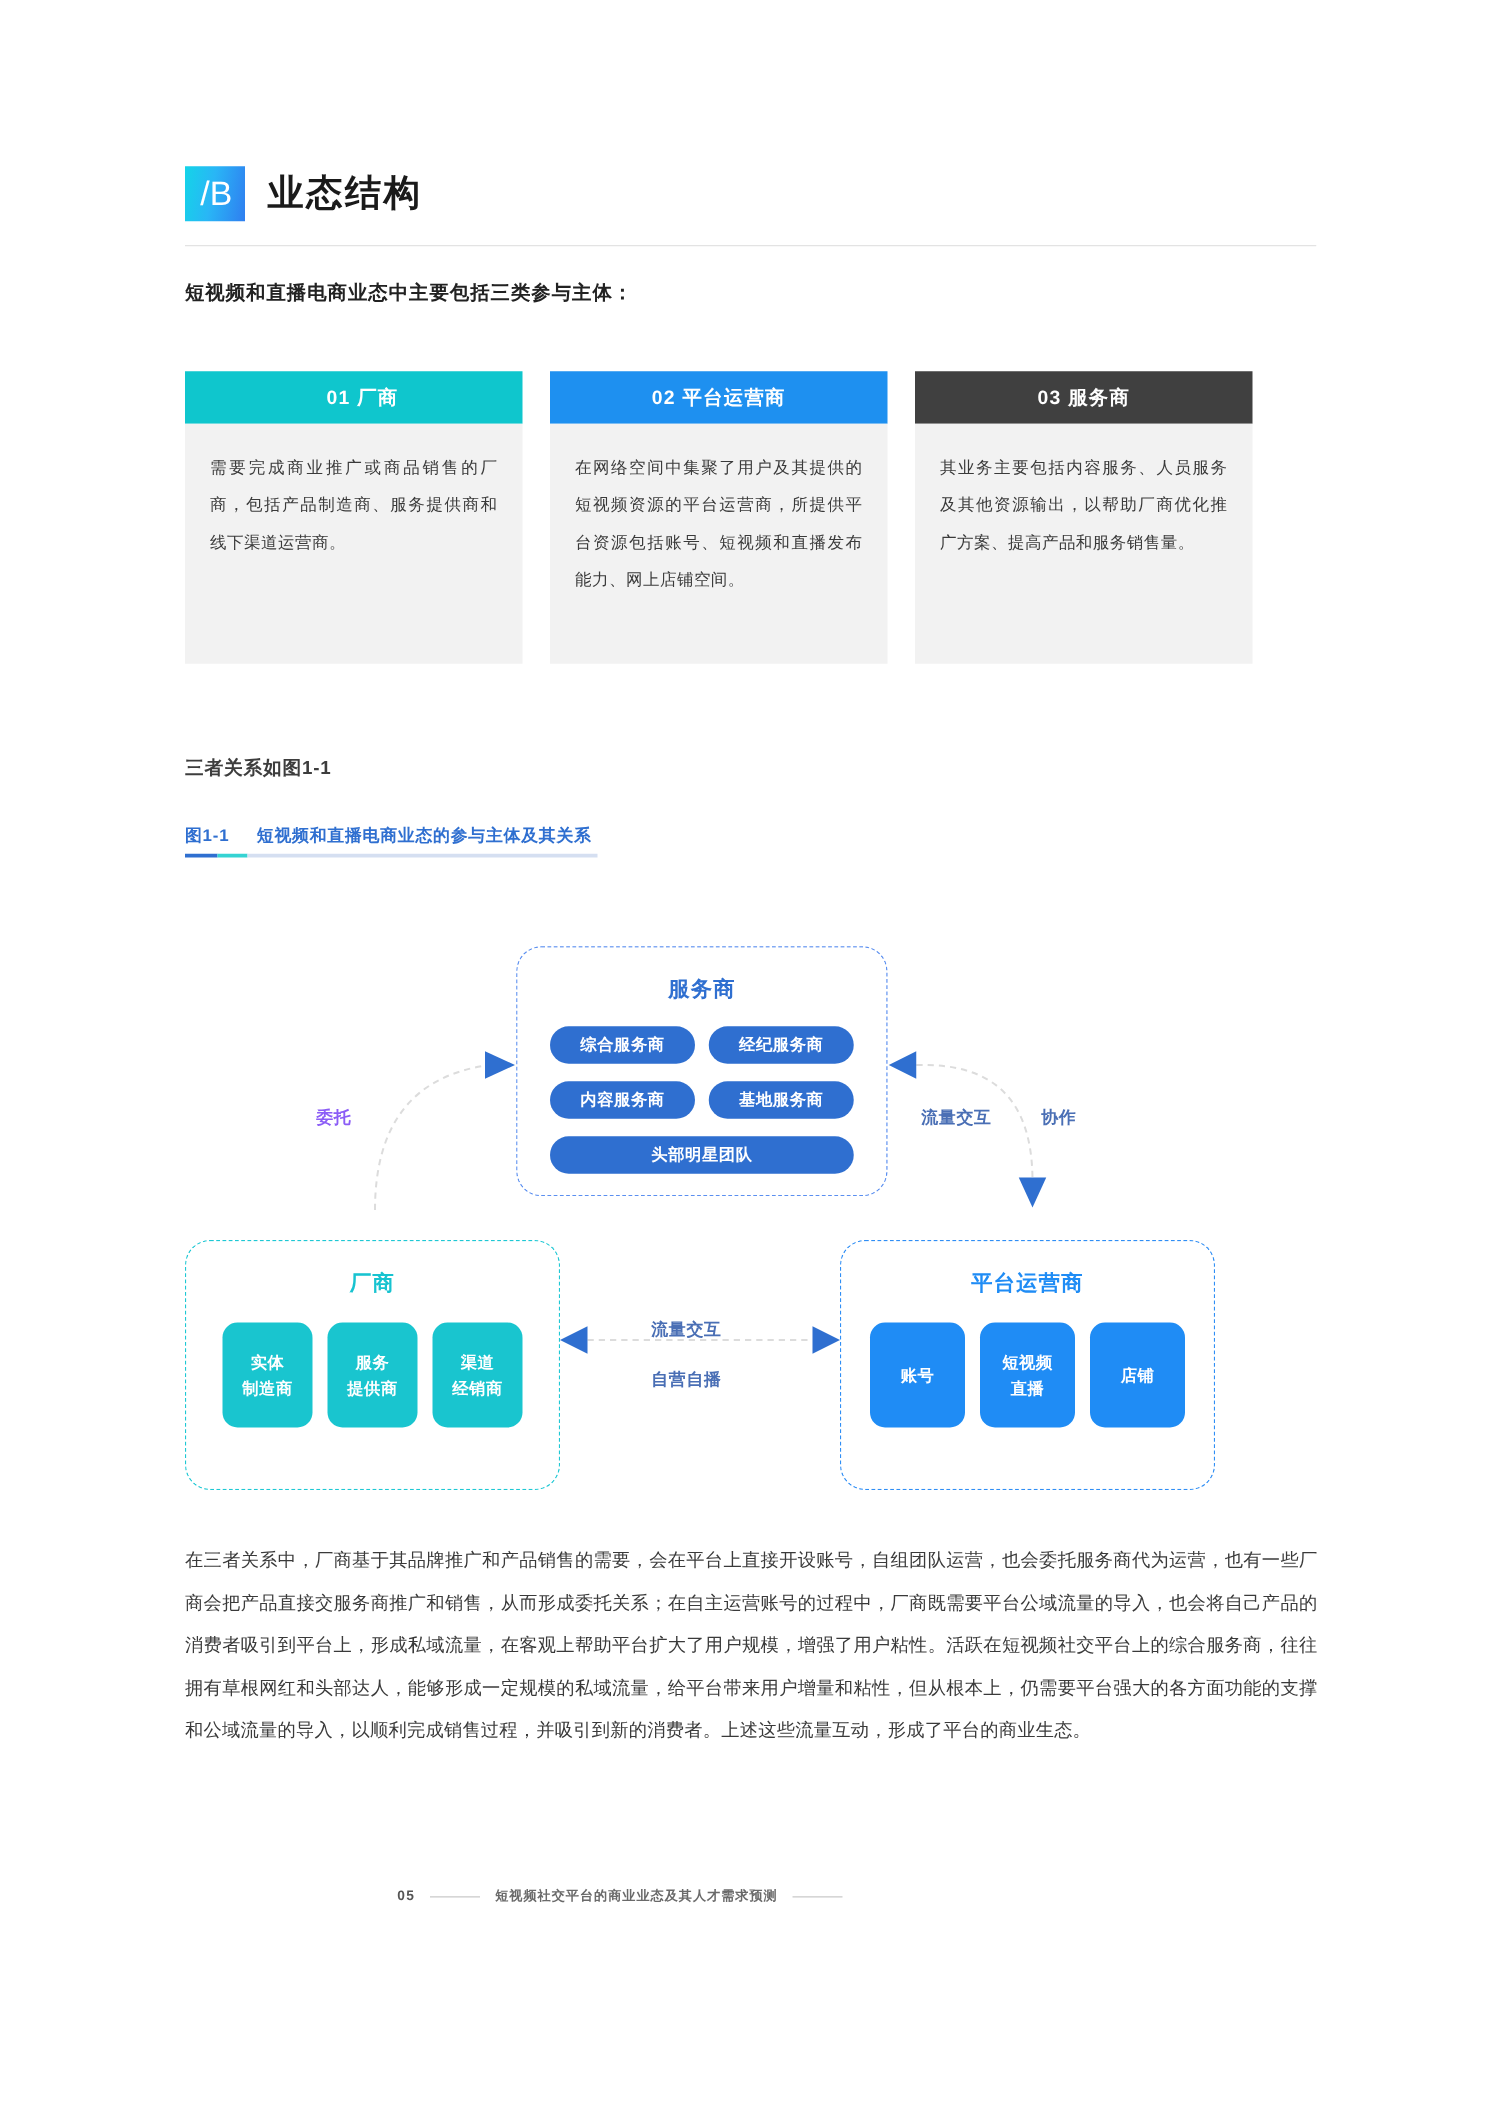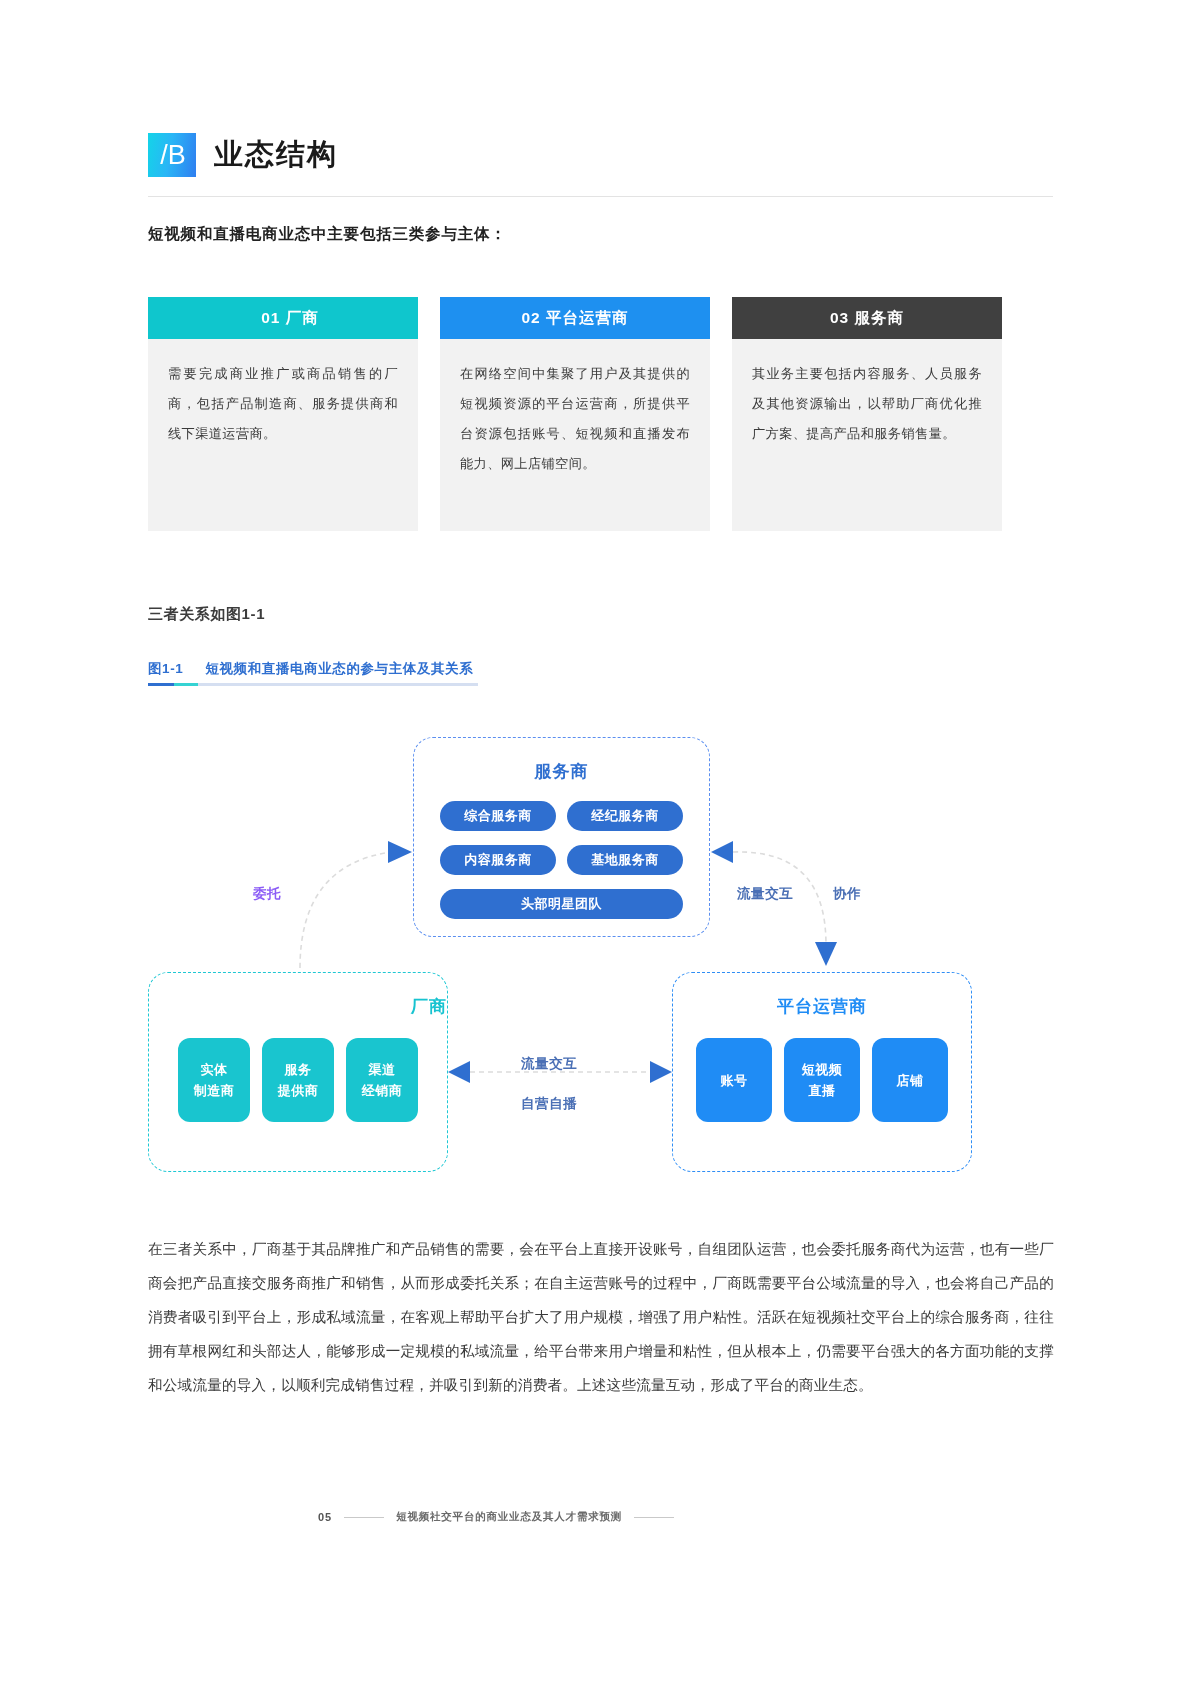--- a/index.html
+++ b/index.html
@@ -69,21 +69,21 @@
   .caption-rule { position:absolute; left:148px; top:683px; width:330px; height:3px; }
   .caption-rule i { display:block; height:3px; float:left; }
   .cr1 { width:26px; background:#2f6fd0; }
   .cr2 { width:24px; background:#35d3d3; }
   .cr3 { width:280px; background:#d5dff1; }
 
   
   .diagram { position:absolute; left:0px; top:700px; width:1200px; height:500px; }
   .diagram svg { position:absolute; left:0; top:0; }
 
-  .dbox { position:absolute; border-radius:18px; }
+  .dbox { position:absolute; border-radius:18px;margin-top:20px; }
   .dbox .dtitle {
     text-align:center; font-size:17px; font-weight:bold; letter-spacing:1px;
   }
 
   
   #service-box {
     left:413px; top:37px; width:297px; height:200px;
     border:1.6px dashed #5b8ff0; border-radius:20px; background:#fff;
   }
   #service-box .dtitle { color:#2f6fd0; margin-top:22px; }
@@ -96,21 +96,21 @@
     color:#fff; font-size:13px; font-weight:bold; letter-spacing:0.5px;
     display:flex; align-items:center; justify-content:center;
   }
   .pill.wide { width:243px; }
 
   
   #maker-box {
     left:148px; top:272px; width:300px; height:200px;
     border:1.8px dashed #1ec8d4; border-radius:20px; background:#fff;
   }
-  #maker-box .dtitle { color:#17c3d0; margin-top:22px;text-align:right; }
+  #maker-box .dtitle { color:#17c3d0; margin-top:22px; }
   .tile-row { display:flex; gap:12px; justify-content:center; margin-top:20px; }
   .tile {
     width:72px; height:84px; border-radius:12px;
     display:flex; flex-direction:column; align-items:center; justify-content:center;
     color:#fff; font-size:13px; font-weight:bold; line-height:21px; letter-spacing:0.5px;
   }
   .tile.teal { background:#19c5cf; }
   .tile.blue { background:#1f8cf5; width:76px; }
 
   

